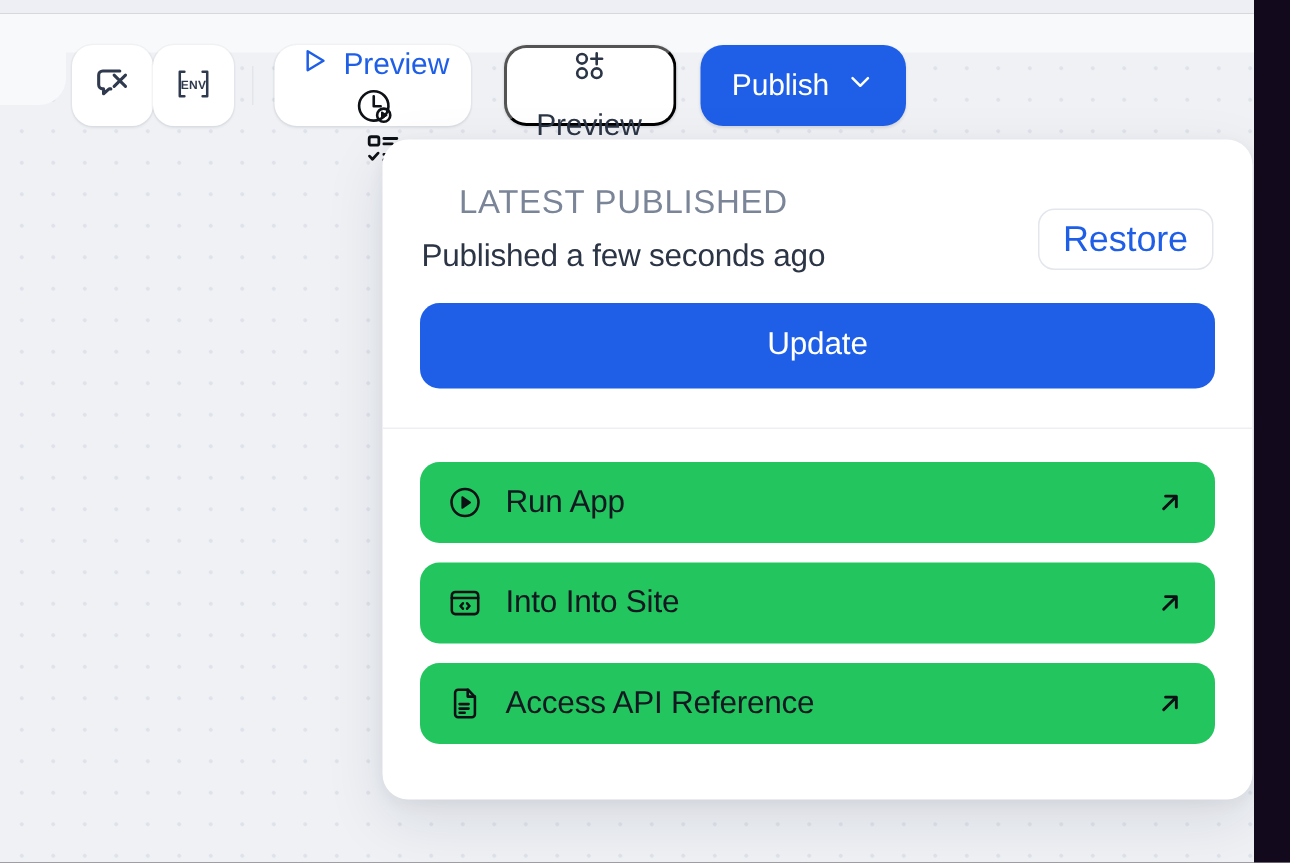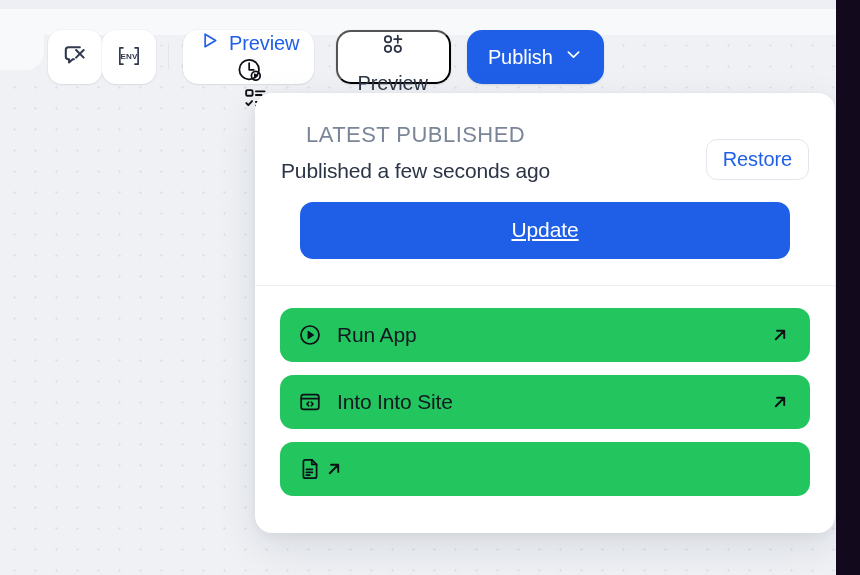--- a/index.html
+++ b/index.html
@@ -229,41 +229,40 @@
     line-height: 1.3;
   }
   .restore-btn {
     margin-top: 19px;
     height: 41px;
     padding: 0 16px;
     border-radius: 11px;
     background: #ffffff;
     border: 1.3px solid #e3e6ec;
     color: #1f5fe8;
-    font-size: 20px;
+    font-size: 24px;
     letter-spacing: -.1px;
     cursor: pointer;
     font-family: inherit;
     white-space: nowrap;
   }
 
   .update-btn {
     display: block;
-    width: 490px;
+    width: 530px;
     height: 57px;
     margin: 18px auto 0 auto;
     border-radius: 13px;
     background: #1f5fe8;
     color: #ffffff;
     font-size: 21px;
     letter-spacing: -.1px;
     border: none;
     cursor: pointer;
     font-family: inherit;
-    text-decoration: underline;
   }
 
   .panel-divider {
     height: 1px;
     background: #edeff3;
     margin-top: 26px;
   }
 
   .panel-list {
     padding: 22px 25px 0 25px;
@@ -444,20 +443,21 @@
       </div>
 
       <div class="list-item">
         <span class="li-icon">
           <svg width="24" height="24" viewBox="0 0 24 24" fill="none" stroke="currentColor" stroke-width="1.7" stroke-linecap="round" stroke-linejoin="round">
             <path d="M14 2.8H7.4A2 2 0 0 0 5.4 4.8v14.4a2 2 0 0 0 2 2h9.2a2 2 0 0 0 2-2V7.6z"></path>
             <path d="M13.8 2.8v4.6h4.8"></path>
             <path d="M8.4 12.4h6M8.4 15.4h6M8.4 18.2h3.4"></path>
           </svg>
         </span>
+        <span class="li-label">Access API Reference</span>
         <span class="li-ext">
           <svg width="22" height="22" viewBox="0 0 24 24" fill="none" stroke="currentColor" stroke-width="2.1" stroke-linecap="round" stroke-linejoin="round">
             <path d="M7.4 16.6L16.6 7.4M8.8 7.4h7.8v7.8"></path>
           </svg>
         </span>
       </div>
 
     </div>
   </div>
 

